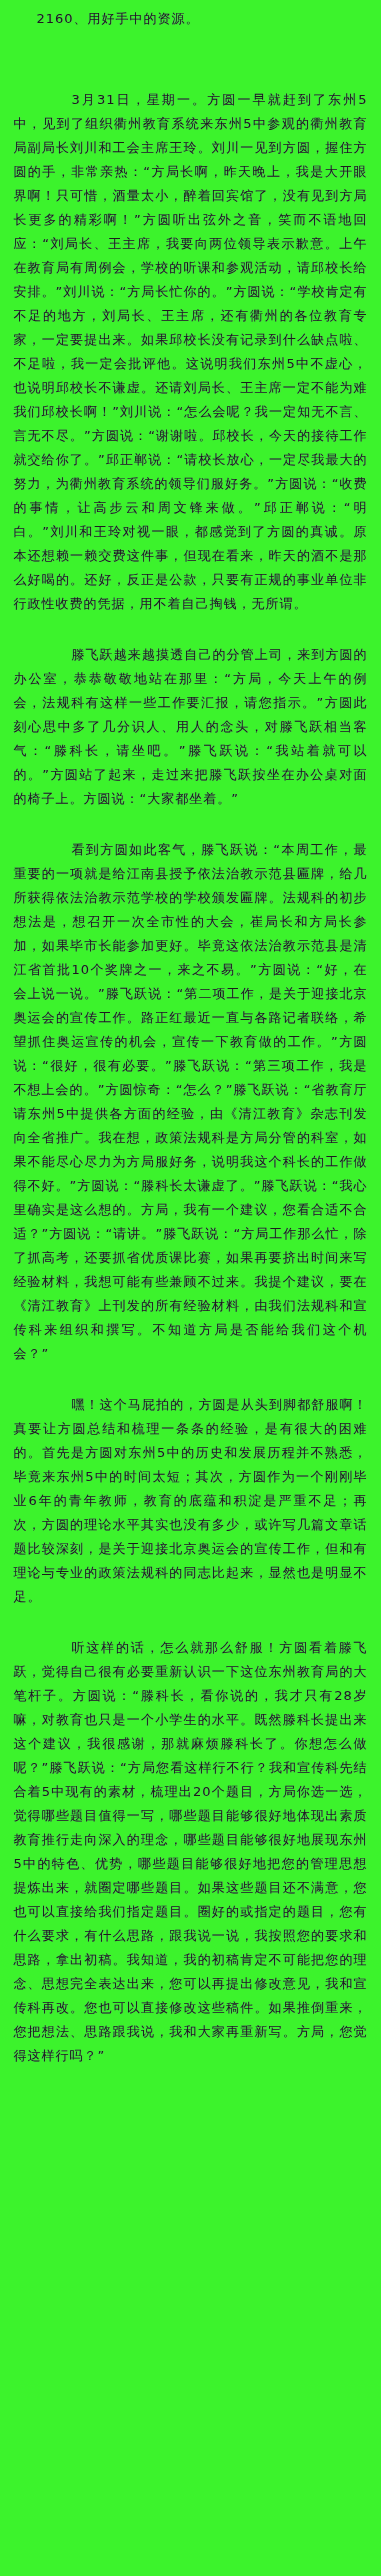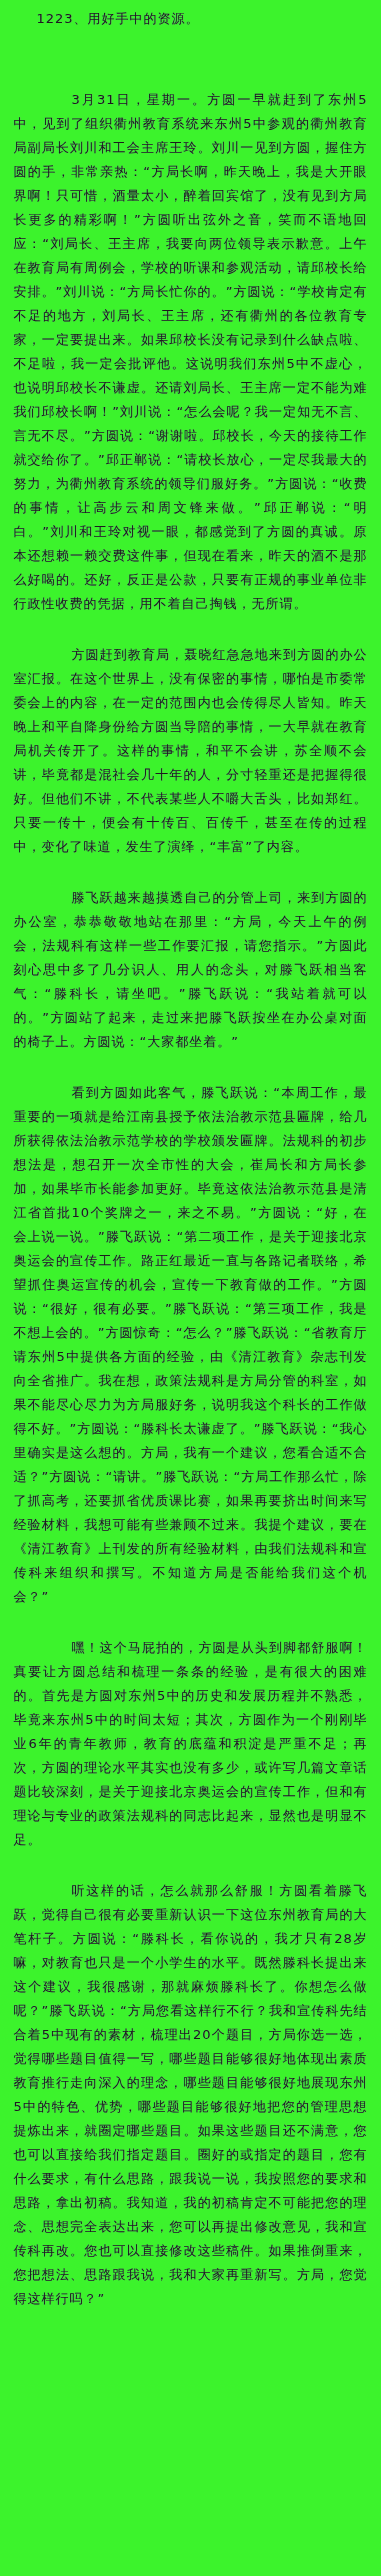--- a/index.html
+++ b/index.html
@@ -30,23 +30,22 @@
   }
   .title {
     text-indent: 23px;
     margin-bottom: 57px;
   }
 </style>
 </head>
 <body>
 
 <div class="page">
-  <p class="para title">1223、用好手中的资源。</p>
+  <p class="para title">2160、用好手中的资源。</p>
   <div id="paragraphs">
       <p class="para">3月31日，星期一。方圆一早就赶到了东州5中，见到了组织衢州教育系统来东州5中参观的衢州教育局副局长刘川和工会主席王玲。刘川一见到方圆，握住方圆的手，非常亲热：“方局长啊，昨天晚上，我是大开眼界啊！只可惜，酒量太小，醉着回宾馆了，没有见到方局长更多的精彩啊！”方圆听出弦外之音，笑而不语地回应：“刘局长、王主席，我要向两位领导表示歉意。上午在教育局有周例会，学校的听课和参观活动，请邱校长给安排。”刘川说：“方局长忙你的。”方圆说：“学校肯定有不足的地方，刘局长、王主席，还有衢州的各位教育专家，一定要提出来。如果邱校长没有记录到什么缺点啦、不足啦，我一定会批评他。这说明我们东州5中不虚心，也说明邱校长不谦虚。还请刘局长、王主席一定不能为难我们邱校长啊！”刘川说：“怎么会呢？我一定知无不言、言无不尽。”方圆说：“谢谢啦。邱校长，今天的接待工作就交给你了。”邱正郸说：“请校长放心，一定尽我最大的努力，为衢州教育系统的领导们服好务。”方圆说：“收费的事情，让高步云和周文锋来做。”邱正郸说：“明白。”刘川和王玲对视一眼，都感觉到了方圆的真诚。原本还想赖一赖交费这件事，但现在看来，昨天的酒不是那么好喝的。还好，反正是公款，只要有正规的事业单位非行政性收费的凭据，用不着自己掏钱，无所谓。</p>
-      <p class="para">方圆赶到教育局，聂晓红急急地来到方圆的办公室汇报。在这个世界上，没有保密的事情，哪怕是市委常委会上的内容，在一定的范围内也会传得尽人皆知。昨天晚上和平自降身份给方圆当导陪的事情，一大早就在教育局机关传开了。这样的事情，和平不会讲，苏全顺不会讲，毕竟都是混社会几十年的人，分寸轻重还是把握得很好。但他们不讲，不代表某些人不嚼大舌头，比如郑红。只要一传十，便会有十传百、百传千，甚至在传的过程中，变化了味道，发生了演绎，“丰富”了内容。</p>
       <p class="para">滕飞跃越来越摸透自己的分管上司，来到方圆的办公室，恭恭敬敬地站在那里：“方局，今天上午的例会，法规科有这样一些工作要汇报，请您指示。”方圆此刻心思中多了几分识人、用人的念头，对滕飞跃相当客气：“滕科长，请坐吧。”滕飞跃说：“我站着就可以的。”方圆站了起来，走过来把滕飞跃按坐在办公桌对面的椅子上。方圆说：“大家都坐着。”</p>
       <p class="para">看到方圆如此客气，滕飞跃说：“本周工作，最重要的一项就是给江南县授予依法治教示范县匾牌，给几所获得依法治教示范学校的学校颁发匾牌。法规科的初步想法是，想召开一次全市性的大会，崔局长和方局长参加，如果毕市长能参加更好。毕竟这依法治教示范县是清江省首批10个奖牌之一，来之不易。”方圆说：“好，在会上说一说。”滕飞跃说：“第二项工作，是关于迎接北京奥运会的宣传工作。路正红最近一直与各路记者联络，希望抓住奥运宣传的机会，宣传一下教育做的工作。”方圆说：“很好，很有必要。”滕飞跃说：“第三项工作，我是不想上会的。”方圆惊奇：“怎么？”滕飞跃说：“省教育厅请东州5中提供各方面的经验，由《清江教育》杂志刊发向全省推广。我在想，政策法规科是方局分管的科室，如果不能尽心尽力为方局服好务，说明我这个科长的工作做得不好。”方圆说：“滕科长太谦虚了。”滕飞跃说：“我心里确实是这么想的。方局，我有一个建议，您看合适不合适？”方圆说：“请讲。”滕飞跃说：“方局工作那么忙，除了抓高考，还要抓省优质课比赛，如果再要挤出时间来写经验材料，我想可能有些兼顾不过来。我提个建议，要在《清江教育》上刊发的所有经验材料，由我们法规科和宣传科来组织和撰写。不知道方局是否能给我们这个机会？”</p>
       <p class="para">嘿！这个马屁拍的，方圆是从头到脚都舒服啊！真要让方圆总结和梳理一条条的经验，是有很大的困难的。首先是方圆对东州5中的历史和发展历程并不熟悉，毕竟来东州5中的时间太短；其次，方圆作为一个刚刚毕业6年的青年教师，教育的底蕴和积淀是严重不足；再次，方圆的理论水平其实也没有多少，或许写几篇文章话题比较深刻，是关于迎接北京奥运会的宣传工作，但和有理论与专业的政策法规科的同志比起来，显然也是明显不足。</p>
       <p class="para">听这样的话，怎么就那么舒服！方圆看着滕飞跃，觉得自己很有必要重新认识一下这位东州教育局的大笔杆子。方圆说：“滕科长，看你说的，我才只有28岁嘛，对教育也只是一个小学生的水平。既然滕科长提出来这个建议，我很感谢，那就麻烦滕科长了。你想怎么做呢？”滕飞跃说：“方局您看这样行不行？我和宣传科先结合着5中现有的素材，梳理出20个题目，方局你选一选，觉得哪些题目值得一写，哪些题目能够很好地体现出素质教育推行走向深入的理念，哪些题目能够很好地展现东州5中的特色、优势，哪些题目能够很好地把您的管理思想提炼出来，就圈定哪些题目。如果这些题目还不满意，您也可以直接给我们指定题目。圈好的或指定的题目，您有什么要求，有什么思路，跟我说一说，我按照您的要求和思路，拿出初稿。我知道，我的初稿肯定不可能把您的理念、思想完全表达出来，您可以再提出修改意见，我和宣传科再改。您也可以直接修改这些稿件。如果推倒重来，您把想法、思路跟我说，我和大家再重新写。方局，您觉得这样行吗？”</p>
     </div>
 </div>
 
 
 </body></html>

